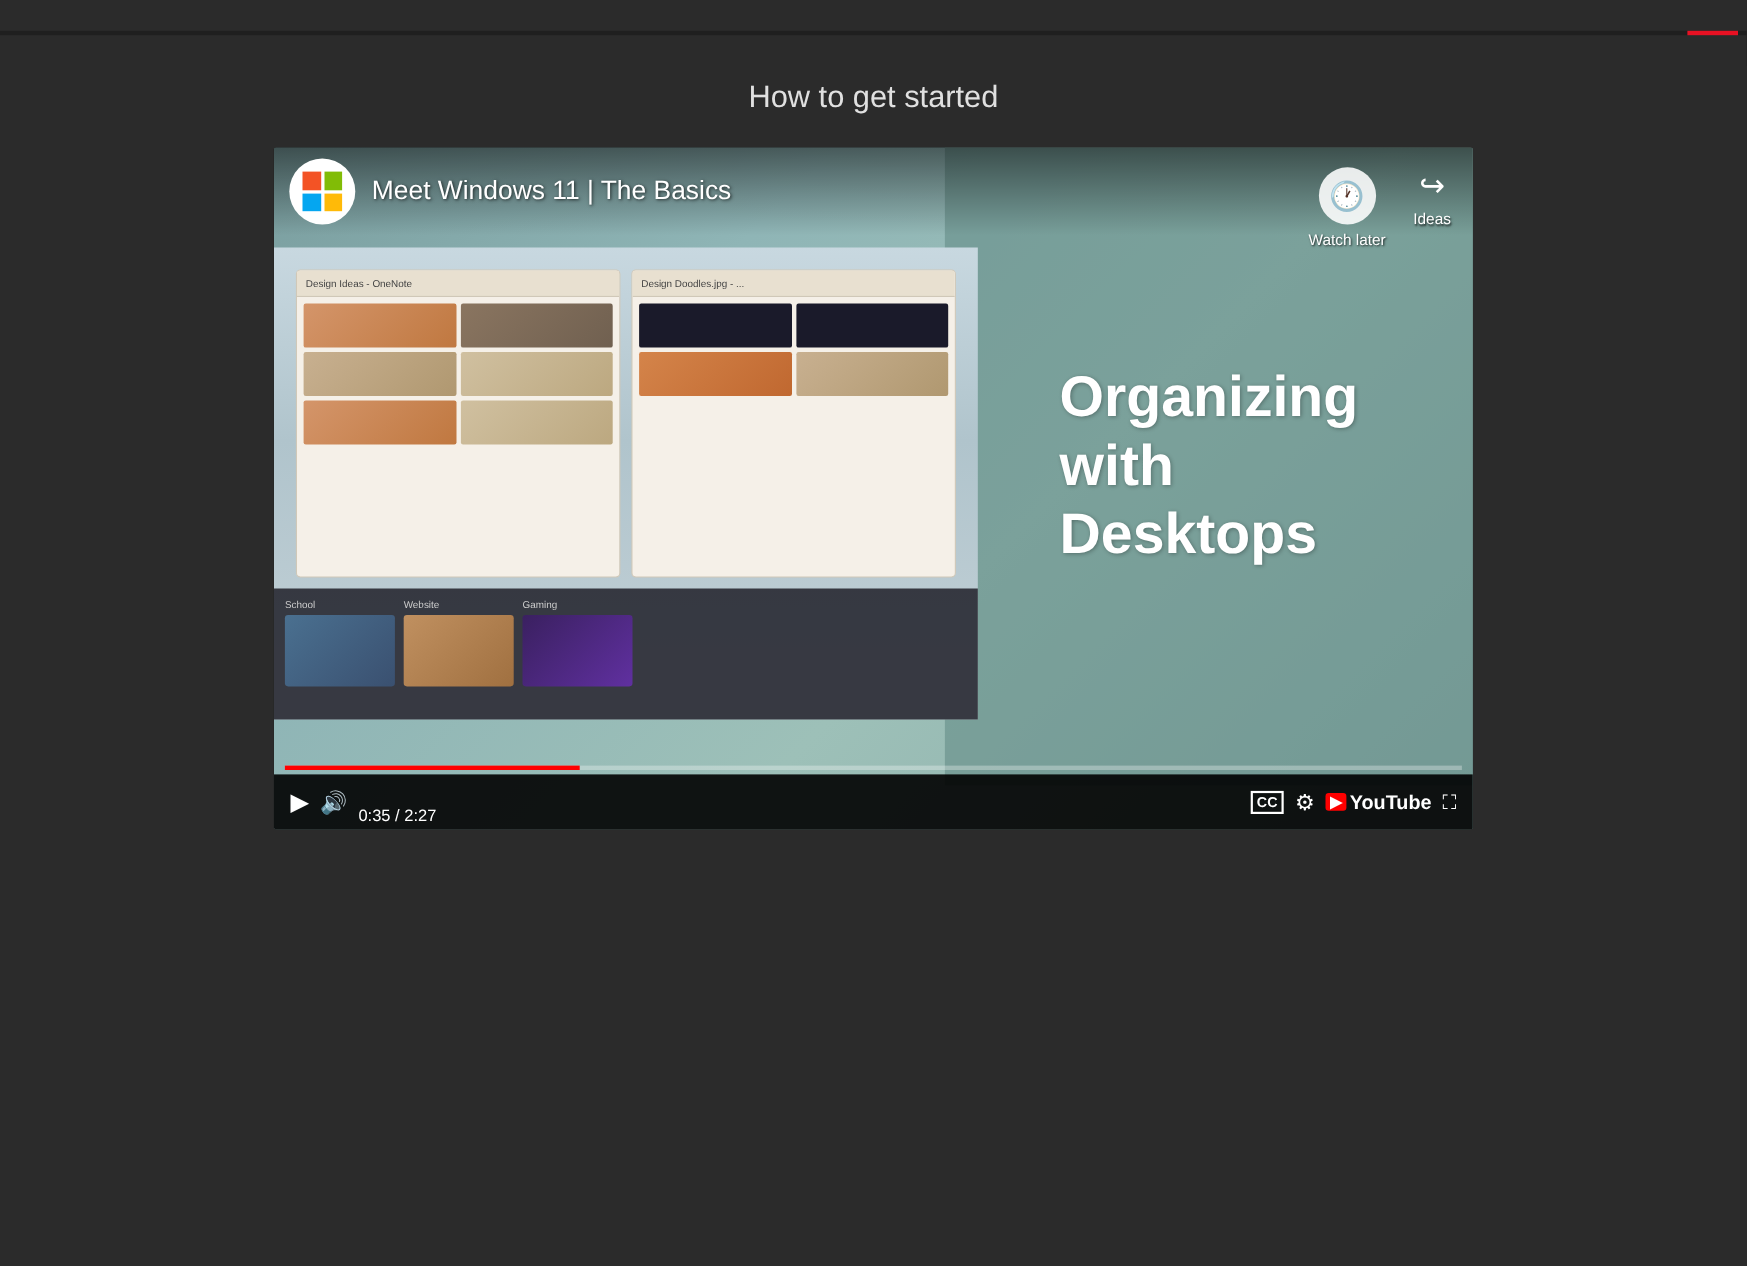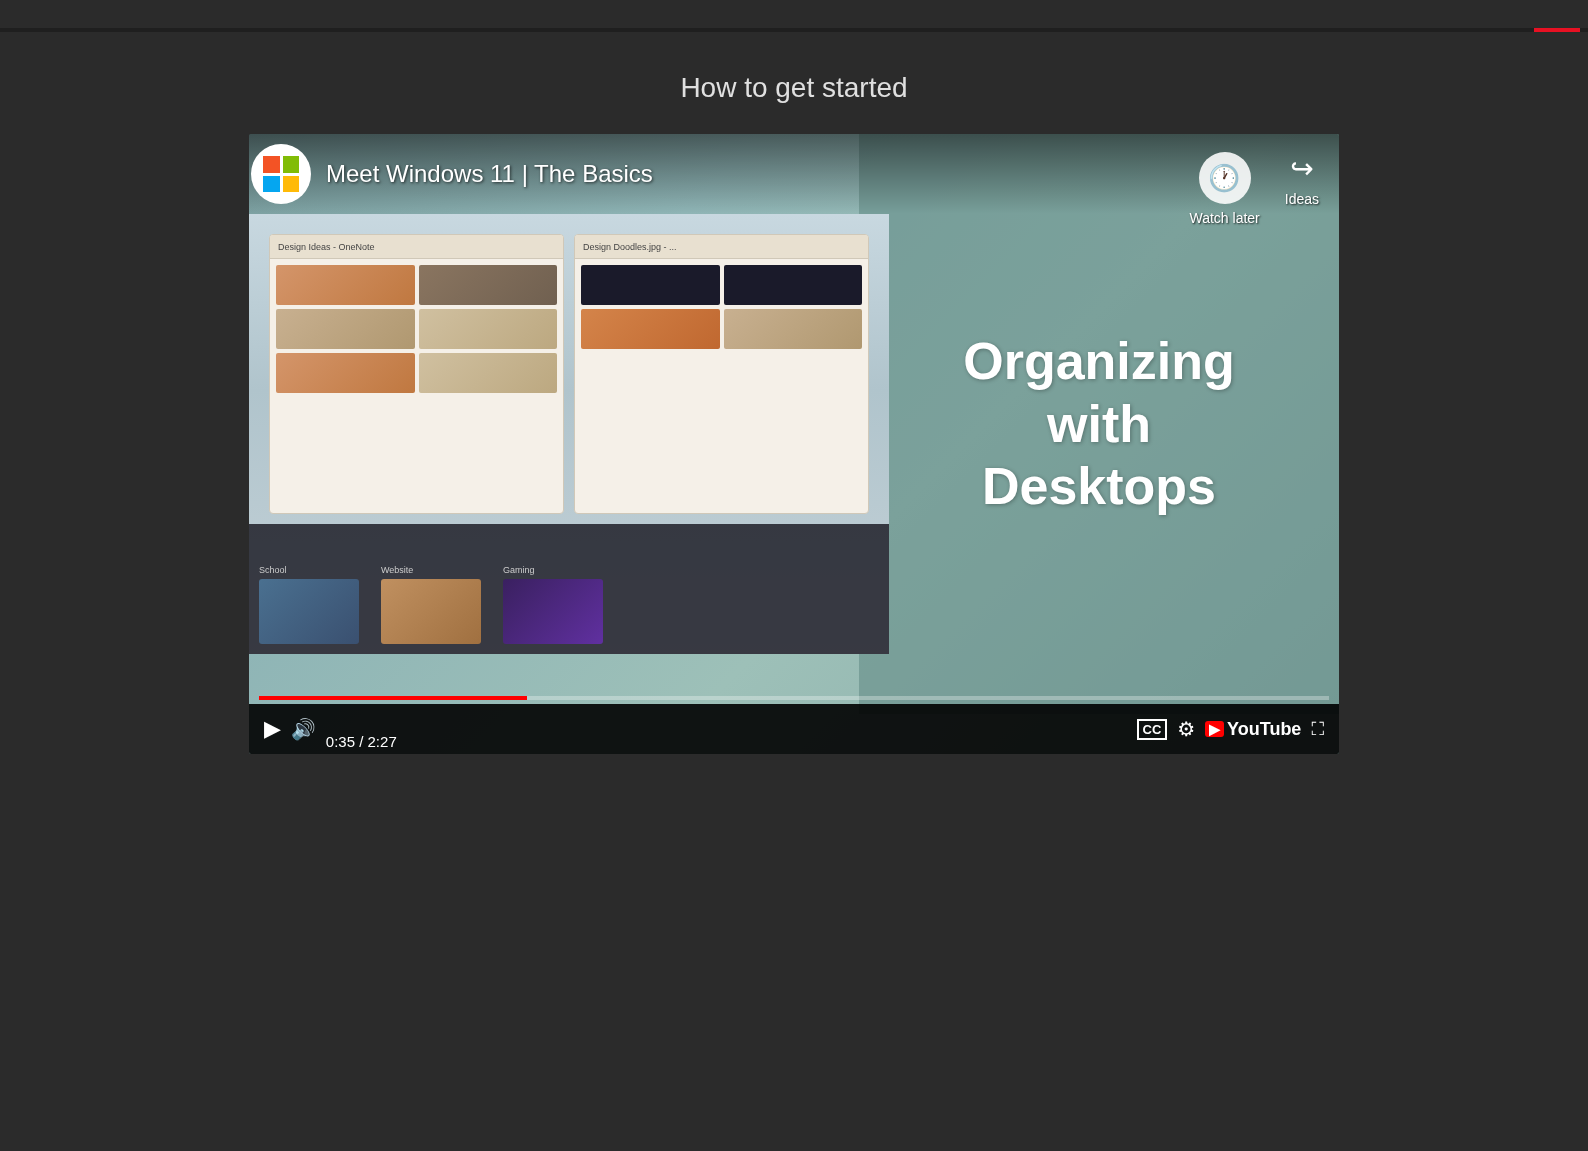--- a/index.html
+++ b/index.html
@@ -88,21 +88,21 @@
     
     .video-top-bar {
       position: absolute;
       top: 0;
       left: 0;
       right: 0;
       height: 80px;
       background: linear-gradient(to bottom, rgba(0,0,0,0.5), transparent);
       display: flex;
       align-items: center;
-      padding: 15px 2px;
+      padding: 15px 14px;
       z-index: 10;
     }
 
     .channel-logo {
       width: 60px;
       height: 60px;
       background: #fff;
       border-radius: 50%;
       display: flex;
       align-items: center;
@@ -142,41 +142,42 @@
       background: rgba(100, 140, 135, 0.6);
       display: flex;
       align-items: center;
       justify-content: center;
     }
 
     .organizing-text {
       color: #ffffff;
       font-size: 52px;
       font-weight: 600;
-      text-align: center;
+      text-align: left;
       line-height: 1.2;
       text-shadow: 1px 1px 4px rgba(0,0,0,0.3);
       padding: 20px;
     }
 
     
     .video-left-area {
       position: absolute;
       left: 0;
       top: 80px;
       width: 640px;
       bottom: 100px;
       overflow: hidden;
     }
 
     
     .screen-content {
       width: 100%;
       height: 100%;
       position: relative;
+      margin-top: 11px;
     }
 
     .windows-bg {
       width: 100%;
       height: 100%;
       background: linear-gradient(180deg, #c8d8e0 0%, #b0c4cc 40%, #c5d2d8 100%);
       position: relative;
     }
 
     
@@ -229,23 +230,23 @@
 
     
     .taskbar-preview {
       position: absolute;
       bottom: 0;
       left: 0;
       right: 0;
       height: 130px;
       background: rgba(30,30,40,0.85);
       display: flex;
-      align-items: flex-end;
+      align-items: flex-start;
       padding: 10px;
-      gap: 22px;
+      gap: 8px;
     }
 
     .taskbar-label {
       font-size: 9px;
       color: #ccc;
       margin-bottom: 4px;
     }
 
     .taskbar-section {
       display: flex;

